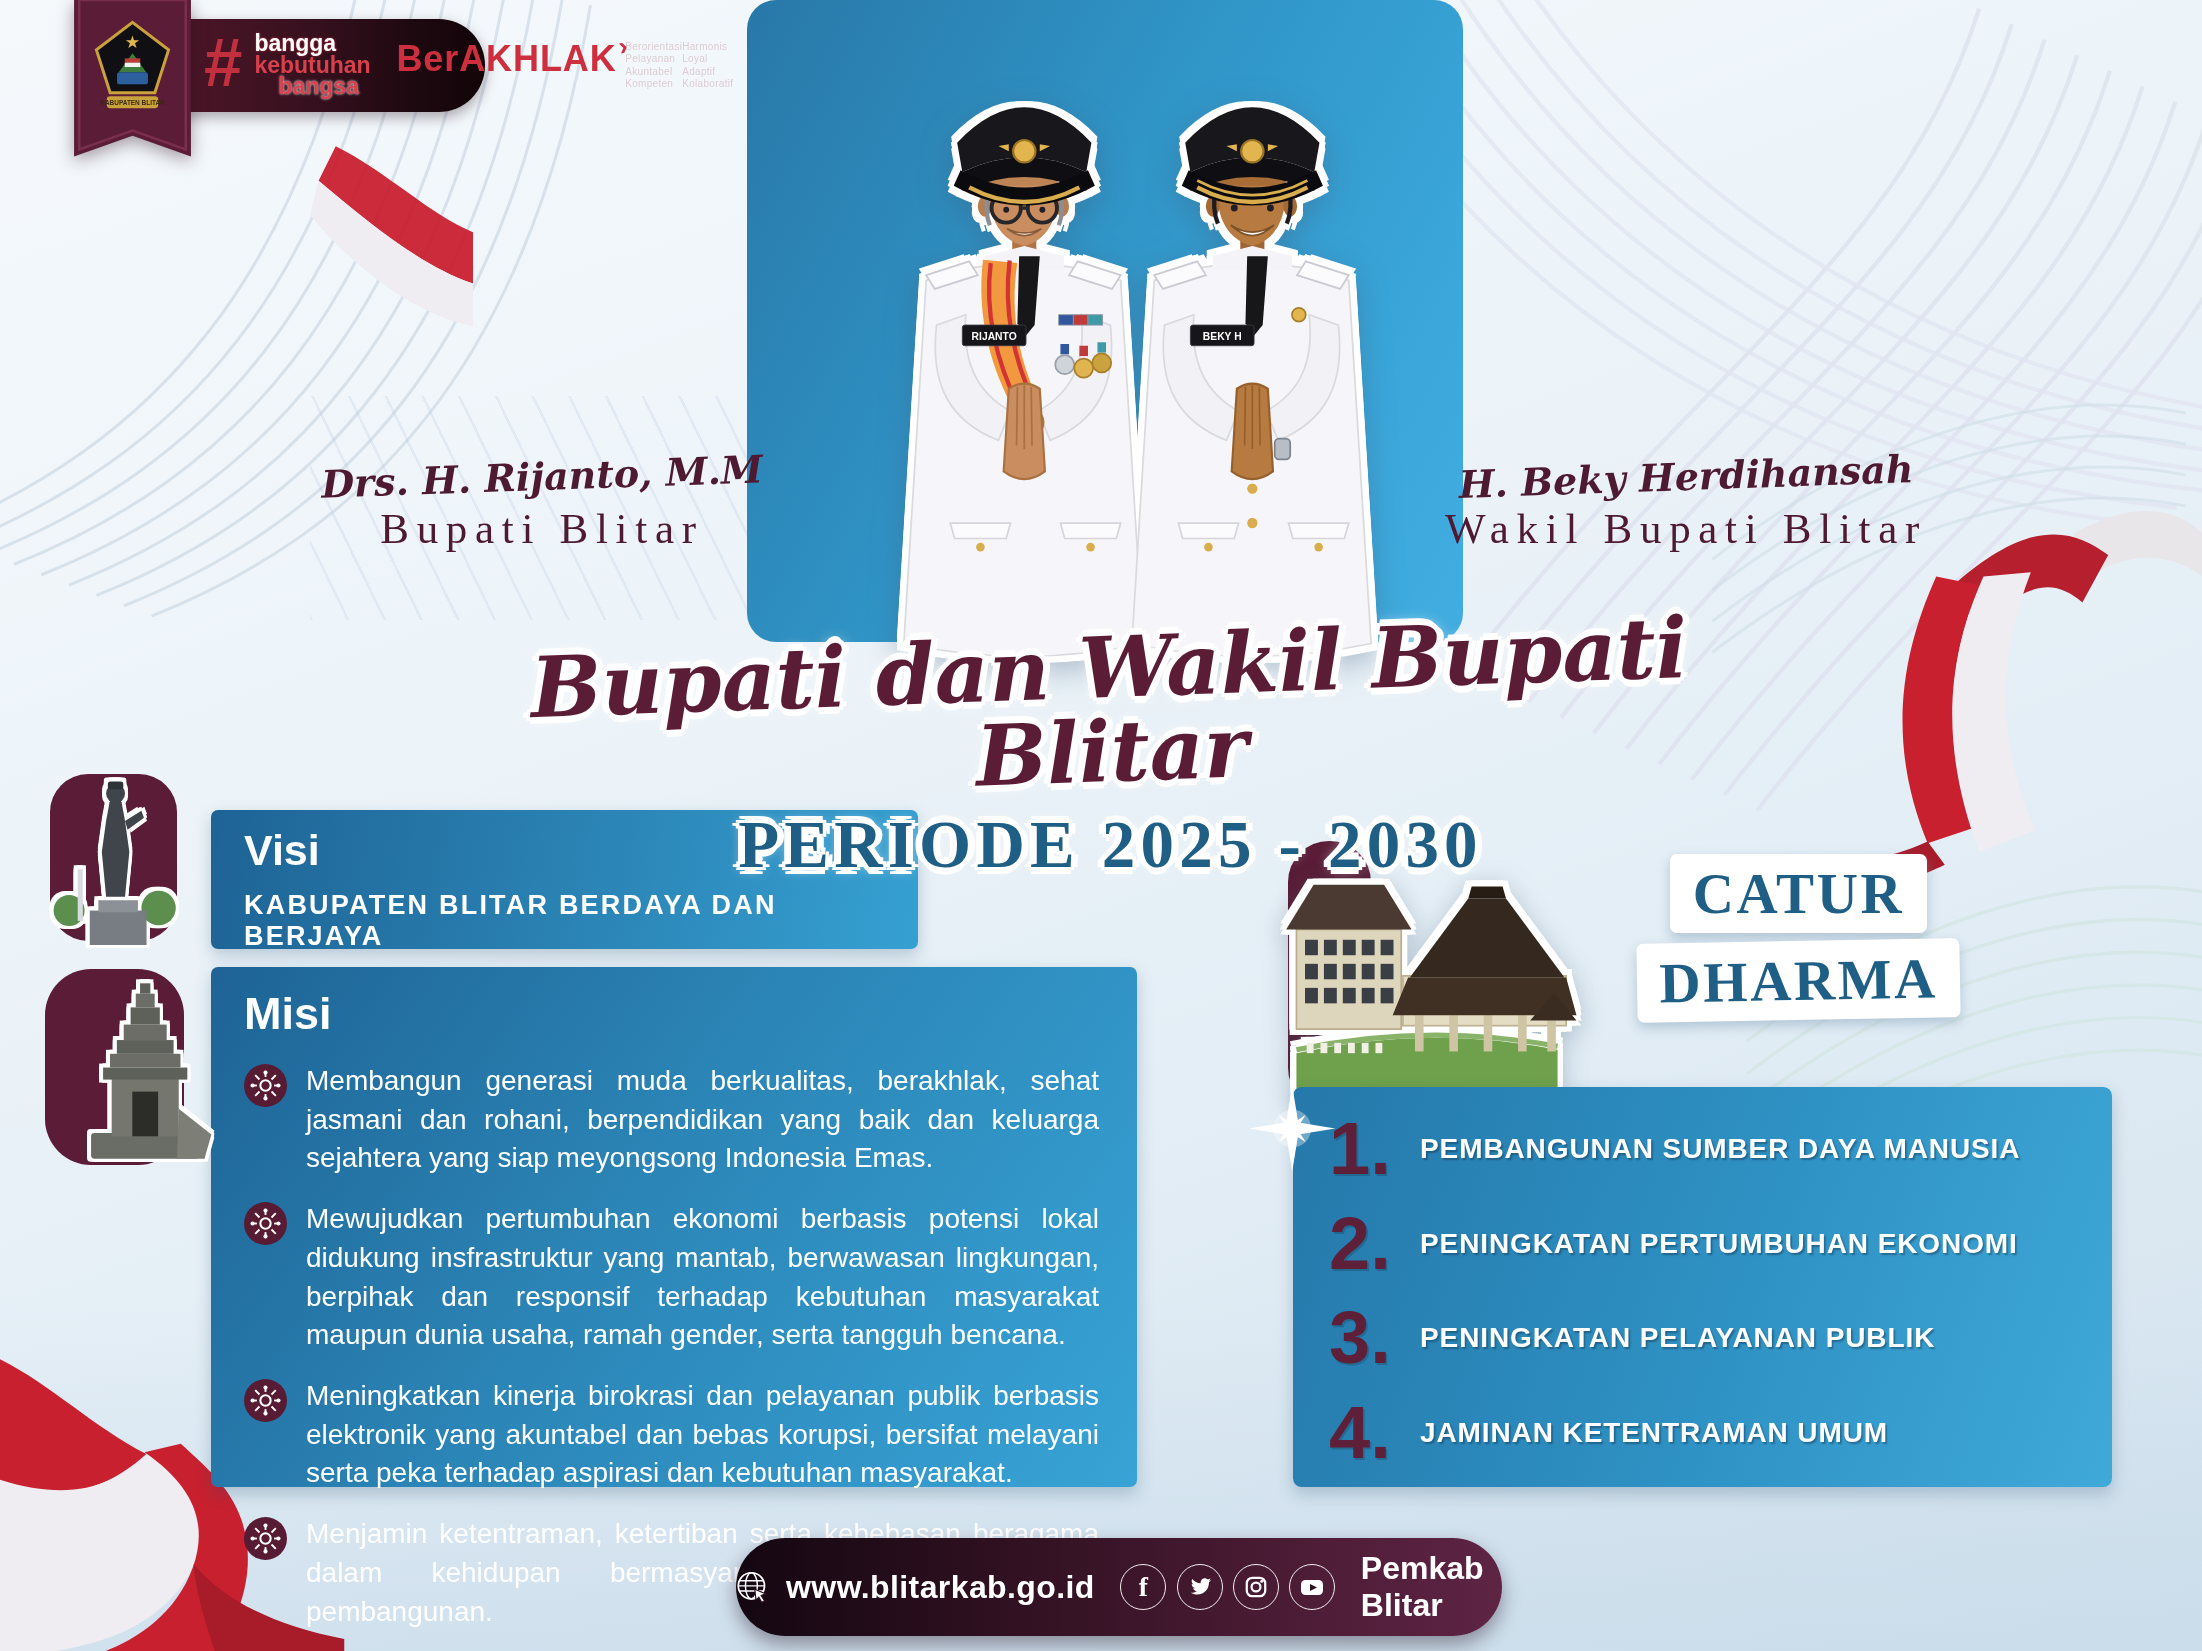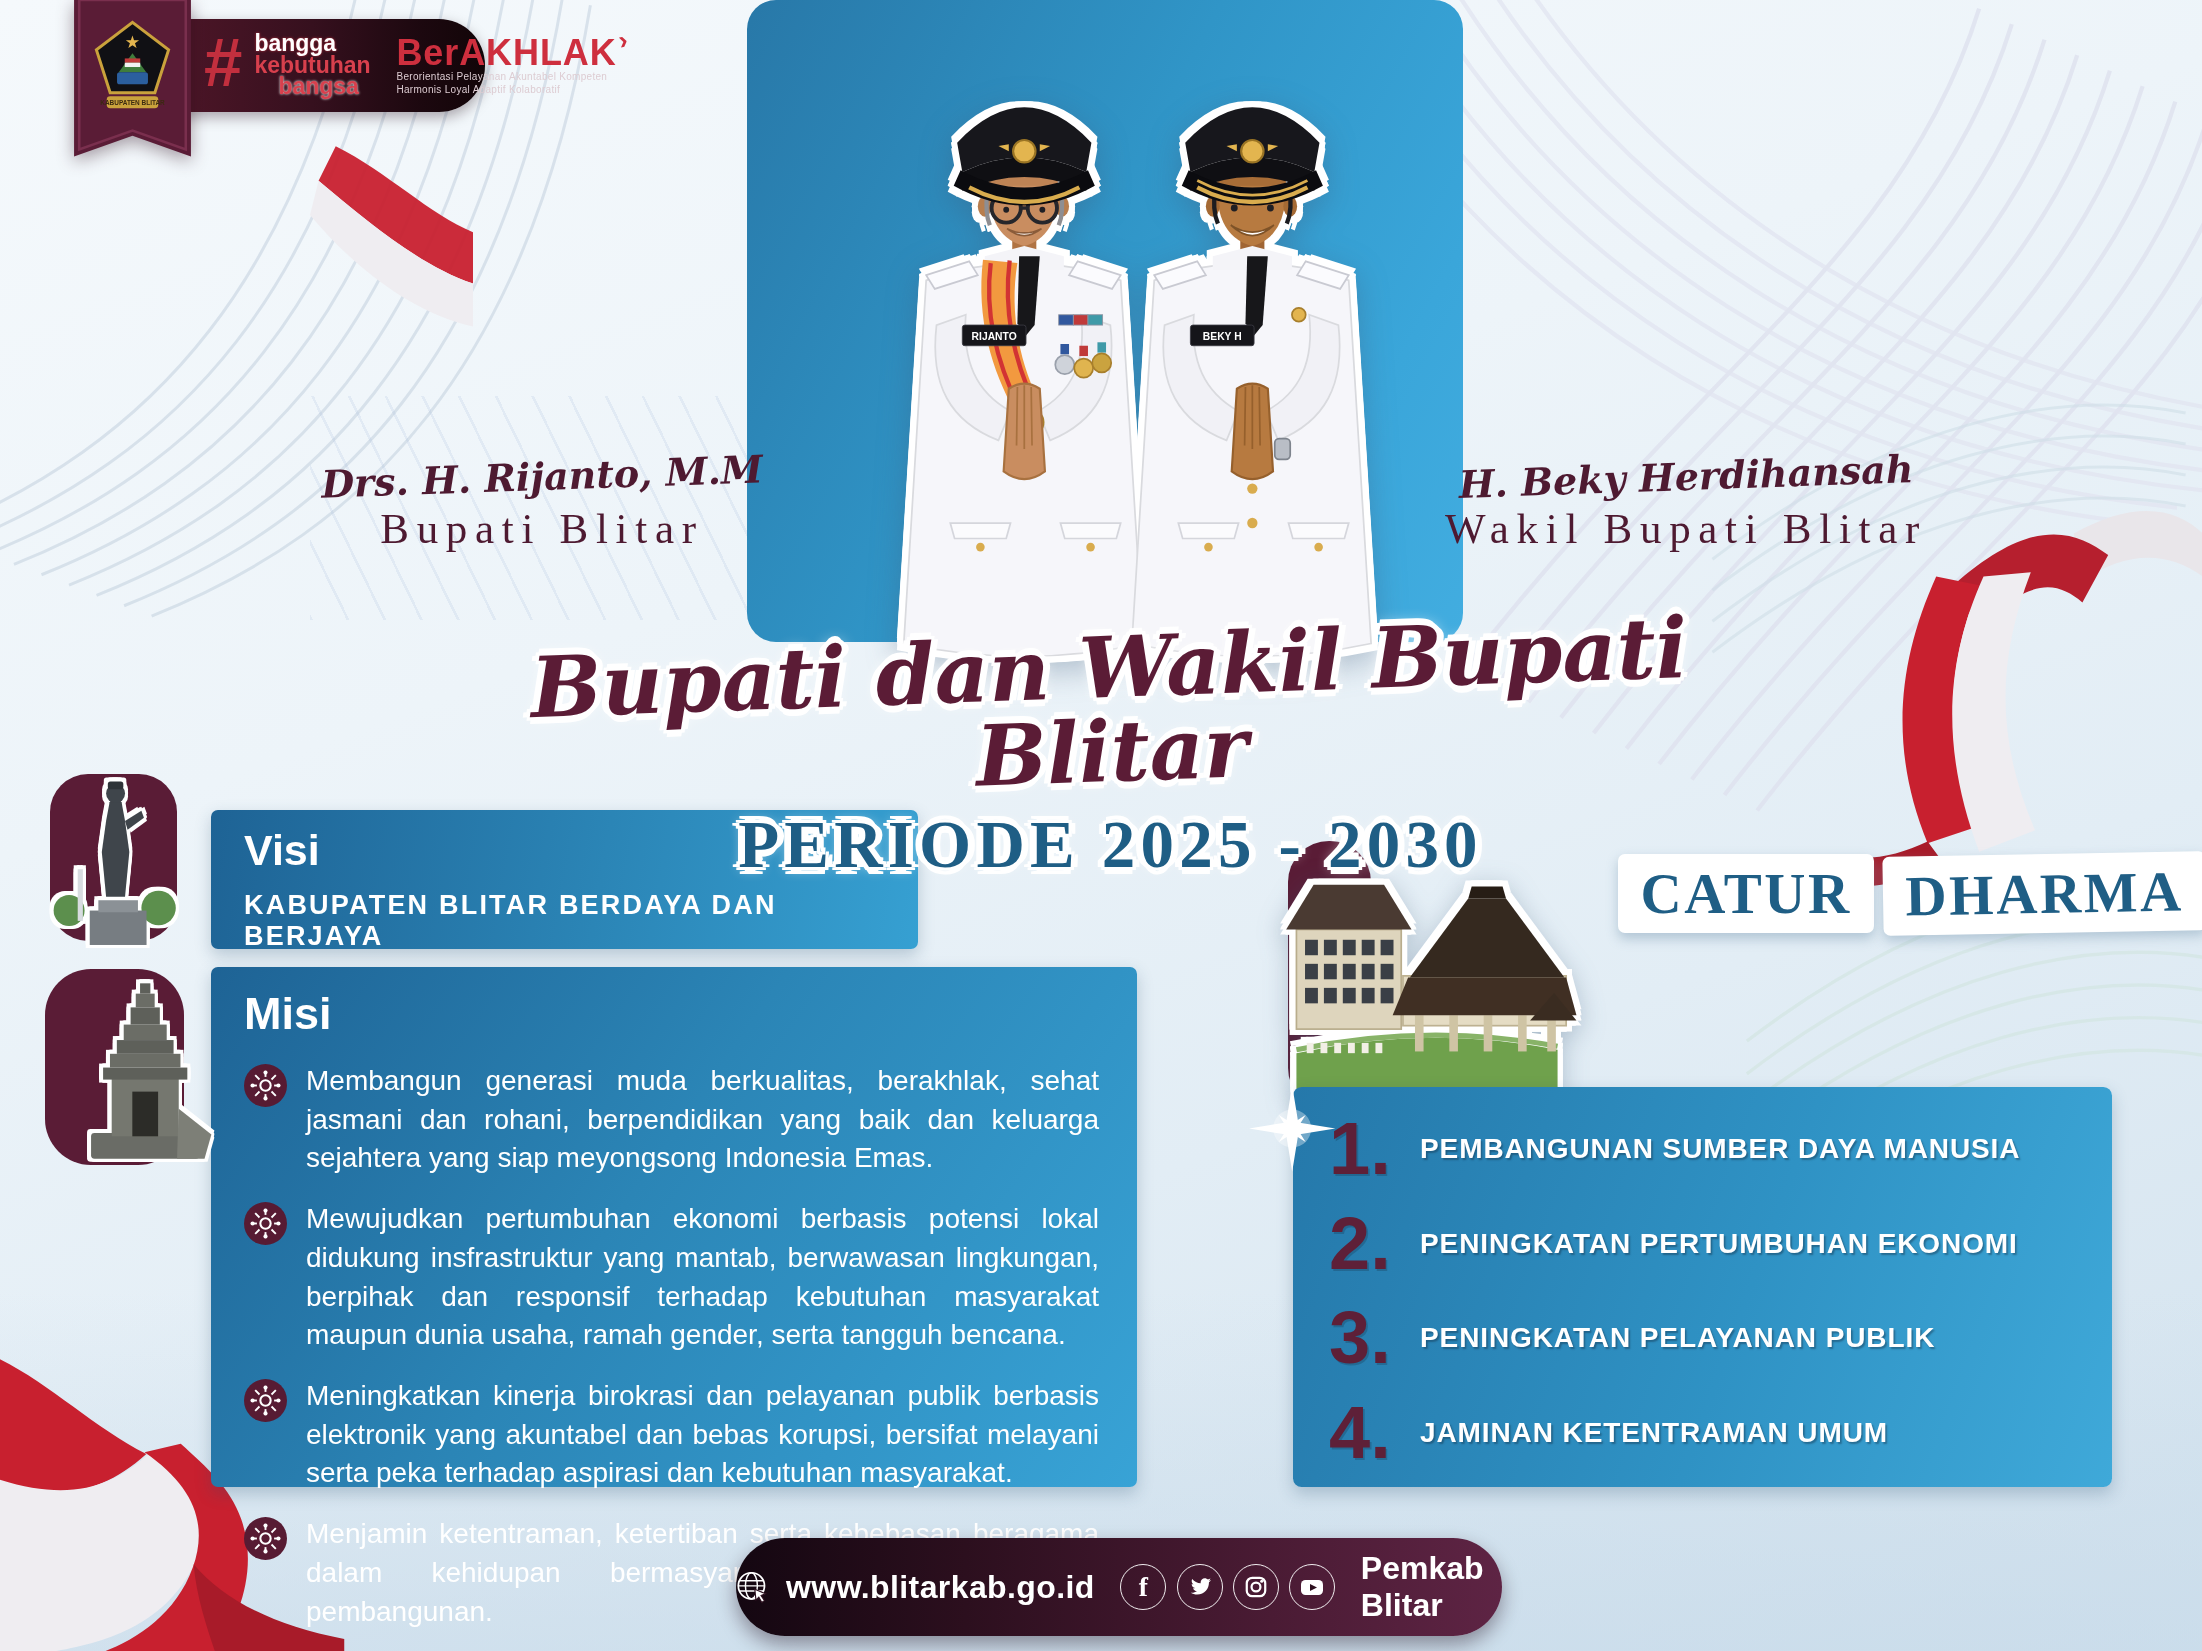--- a/index.html
+++ b/index.html
@@ -19,21 +19,21 @@
   
   .top-banner{left:170px;top:19px;width:315px;height:93px;z-index:5;border-radius:0 46px 46px 0;
     background:linear-gradient(90deg,#4e1628 0%,#36101e 45%,#1c080f 80%,#120508 100%);
     display:flex;align-items:center;gap:12px;padding-left:34px;box-sizing:border-box;
     box-shadow:0 5.2px 13.8px rgba(30,10,20,.35);}
   .hash{font-size:69px;font-weight:900;color:#c22f3e;line-height:1;transform:translateY(-3.4px);}
   .campaign-words{display:flex;flex-direction:column;line-height:.95;font-weight:800;font-size:23px;}
   .campaign-words .w1{color:#ffffff;text-shadow:0 0 2.6px #c22f3e;}
   .campaign-words .w2{color:#d8404d;}
   .campaign-words .w3{color:#d8404d;text-shadow:0 0 2.6px #fff;padding-left:24px;}
-  .berakhlak{margin-left:13.8px;display:flex;flex-direction:column;}
+  .berakhlak{margin-left:13.8px;display:flex;flex-direction:row;}
   .berakhlak-row{display:flex;align-items:flex-start;}
   .berakhlak-brand{font-size:36px;font-weight:900;color:#ce2f3e;letter-spacing:0.9px;line-height:1;}
   .berakhlak-arrow{color:#ce2f3e;font-size:26px;font-weight:900;line-height:.8;transform:translate(1.7px,-5.2px) rotate(-12deg);}
   .berakhlak-sub{font-size:10px;color:#ddccd2;line-height:1.25;letter-spacing:0.3px;}
 
   .pennant{left:74px;top:0;width:117px;height:177px;z-index:6;filter:drop-shadow(0 5.2px 8.6px rgba(40,10,25,.4));}
 
   
   .photo-box{left:747px;top:0;width:716px;height:642px;z-index:2;border-radius:29px;
     background:linear-gradient(118deg,#2878a8 0%,#3095c7 45%,#3aa6da 80%,#42ade0 100%);}
@@ -71,21 +71,21 @@
   
   .blob{z-index:2;background:#5a1c36;}
   .statue-blob{left:50px;top:774px;width:127px;height:167px;border-radius:38px;}
   .candi-blob{left:45px;top:969px;width:139px;height:196px;border-radius:46px;}
   .landmark{z-index:3;filter:drop-shadow(3.4px 0 0 #fff) drop-shadow(-3.4px 0 0 #fff) drop-shadow(0 3.4px 0 #fff) drop-shadow(0 -3.4px 0 #fff);}
 
   
   .catur-bar{left:1288px;top:841px;width:83px;height:268px;border-radius:41px;z-index:2;background:#5a1c36;}
   .building{left:1272px;top:847px;z-index:3;
     filter:drop-shadow(5.2px 0 0 #fff) drop-shadow(-5.2px 0 0 #fff) drop-shadow(0 5.2px 0 #fff) drop-shadow(0 -5.2px 0 #fff) drop-shadow(0 6.9px 12px rgba(60,90,120,.3));}
-  .catur-head{left:1618px;top:854px;width:361px;z-index:3;display:flex;align-items:center;gap:8.6px;}
+  .catur-head{left:1618px;top:854px;width:361px;z-index:3;display:flex;flex-direction:column;align-items:center;gap:8.6px;}
   .catur-word{display:inline-block;background:#fff;border-radius:6.9px;padding:6.9px 22.4px;
     font-family:"Liberation Serif",serif;font-weight:bold;font-size:57px;letter-spacing:2.6px;color:#1f5e85;
     box-shadow:0 5.2px 12px rgba(120,150,175,.45);}
   .catur-word.second{transform:rotate(-1deg);}
 
   .list-box{left:1293px;top:1087px;width:819px;height:400px;z-index:3;border-radius:8.6px;
     background:linear-gradient(110deg,#2578aa 0%,#2f92c4 55%,#3fa9d9 100%);
     box-sizing:border-box;padding:29px 26px 20.6px 36px;display:flex;flex-direction:column;justify-content:space-between;
     box-shadow:0 6.9px 15.5px rgba(40,80,110,.25);}
   .list-item{display:flex;align-items:center;gap:17px;}

